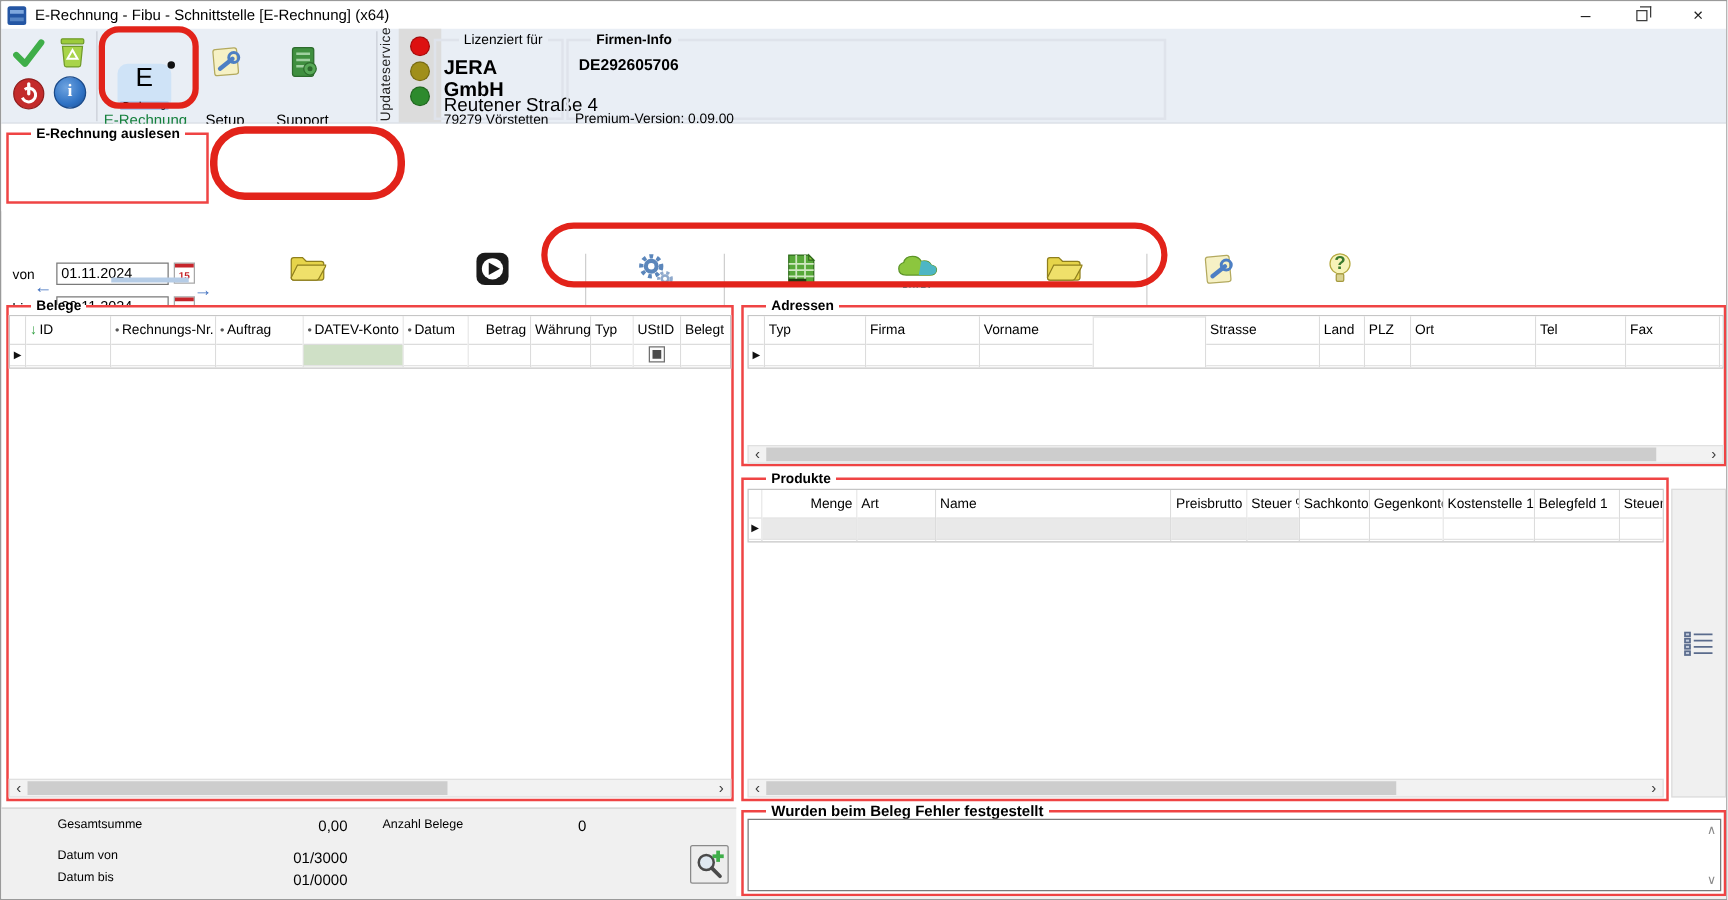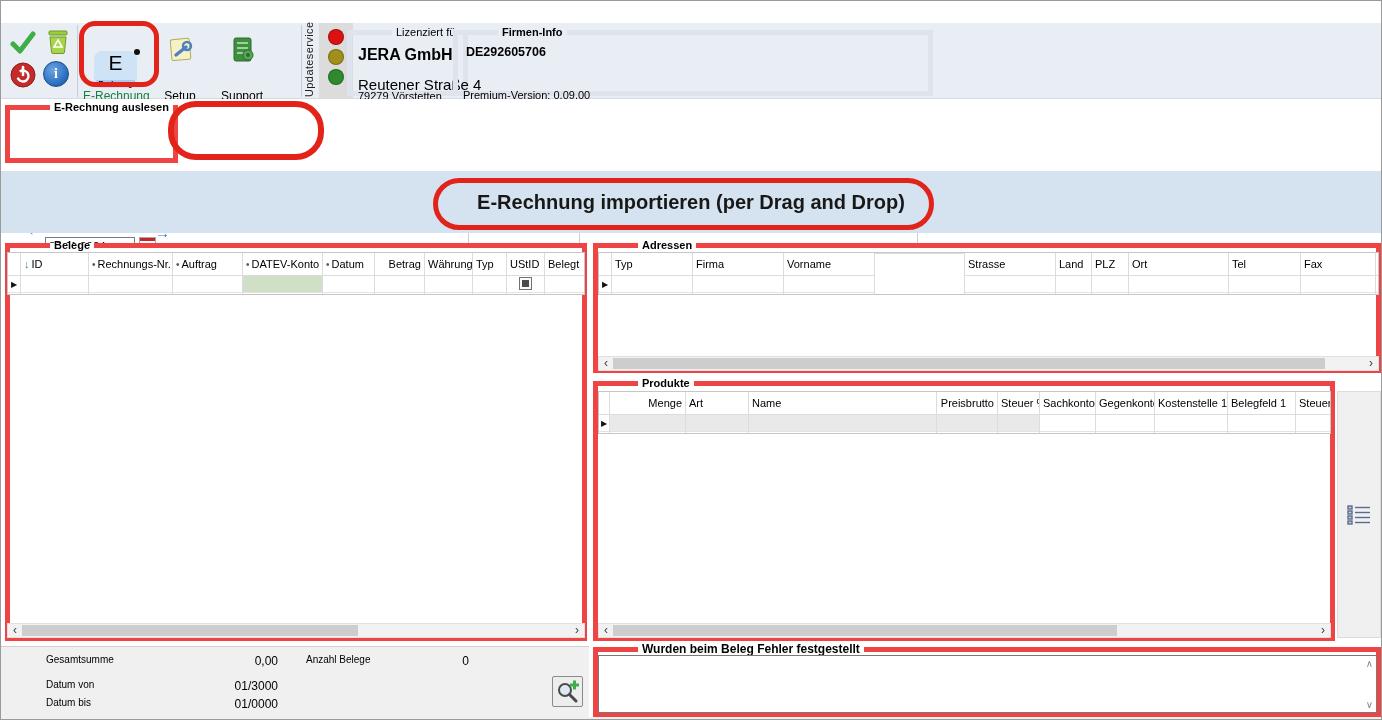--- a/index.html
+++ b/index.html
@@ -25,21 +25,21 @@
   .circle-btn { border-radius:50%; color:#fff; font-weight:bold; }
   .erx-icon { position:absolute; left:93px; top:28px; width:43px; height:37px; background:#cfe3f7; border-radius:8px; text-align:center; }
   .erx-big { font-size:21px; line-height:24px; display:block; }
   .erx-small { font-size:7px; font-weight:bold; background:#a9c9ee; padding:0 2px; border-radius:1px; }
   .erx-dot { position:absolute; right:-3px; top:-2px; width:6px; height:6px; background:#111; border-radius:50%; }
   .tlabel { position:absolute; font-size:12px; text-align:center; white-space:nowrap; }
   .vtext { position:absolute; writing-mode:vertical-rl; transform:rotate(180deg); font-size:11px; color:#222; letter-spacing:.4px; }
   .lightstrip { position:absolute; left:318px; top:0px; width:34px; height:75px; background:#dcdcdc; }
   .light { position:absolute; left:9px; width:16px; height:16px; border-radius:50%; border:1px solid rgba(0,0,0,.25); }
 
-  fieldset { position:absolute; border:5px solid #ef4444; background:transparent;padding-left:22px; }
+  fieldset { position:absolute; border:2px solid #ef4444; background:transparent; }
   fieldset legend { font-size:11px; font-weight:bold; padding:0 4px; margin-left:18px; white-space:nowrap; }
   .soft fieldset, fieldset.soft { border-color:#dfe3eb; }
   .nobold legend { font-weight:normal; }
 
   
   .ribbon { position:absolute; left:0; top:98px; width:100%; height:70px; background:#fff; }
   .rsep { position:absolute; top:104px; height:54px; width:1px; background:#cfcfcf; }
   .rbtn { position:absolute; top:103px; height:55px; display:flex; flex-direction:column; align-items:center; justify-content:space-between; cursor:pointer; }
   .rbtn .lbl { font-size:11.5px; white-space:nowrap; }
   .datefld { position:absolute; height:18px; font-size:11.5px; font-family:"Liberation Sans", sans-serif; border:1px solid #7a7a7a; padding:1px 3px; width:90px; background:#fff; }
@@ -83,20 +83,35 @@
   .botstrip { position:absolute; left:0; top:716px; width:100%; height:4px; background:#f0f0f0; }
 
   
   .anno { position:absolute; border:5px solid #e2231a; pointer-events:none; z-index:60; }
 </style>
 </head>
 <body>
 
 <div id="win">
 
+  <div class="titlebar">
+    <div class="appicon"></div>
+    <div class="wtitle">E-Rechnung - Fibu - Schnittstelle [E-Rechnung] (x64)</div>
+    <div class="wbtns">
+      <div class="wbtn">
+          <span>–</span>
+        </div>
+      <div class="wbtn">
+          <span class="restore-box"></span>
+        </div>
+      <div class="wbtn">
+          <span>×</span>
+        </div>
+    </div>
+  </div>
 
   <div class="toolbar">
 
     <div class="icon-abs" style="left:8px; top:6px; width:28px; height:28px;">
       <svg width="26" height="26" viewBox="0 0 26 26">
           <polyline points="3,14 10,21 23,4" fill="none" stroke="#3fae49" stroke-width="5" stroke-linecap="round" stroke-linejoin="round"></polyline>
         </svg>
     </div>
     <div class="icon-abs" style="left:42px; top:4px; width:30px; height:30px;">
       <svg width="28" height="28" viewBox="0 0 28 28">
@@ -276,23 +291,20 @@
         <svg width="22" height="26" viewBox="0 0 22 26">
           <circle cx="11" cy="9" r="8" fill="#f7f3b8" stroke="#b5a93f"></circle>
           <rect x="8" y="17" width="6" height="6" rx="1" fill="#d9d291" stroke="#a59a3e"></rect>
         </svg>
         <span style="position:absolute; left:0; top:0; width:22px; text-align:center; font-size:15px; font-weight:bold; color:#3c7a2e;">?</span>
       </div>
       <span class="lbl">Hilfe</span>
     </div>
   </div>
 
-  <div class="banner">
-    <span class="banner-text">E-Rechnung importieren (per Drag and Drop)</span>
-  </div>
 
   <fieldset style="left:4px; top:238px; width:582px; height:402px; background:#fff;">
     <legend><span>Belege</span></legend>
   </fieldset>
   <div class="tbl" style="left:6px; top:251px; width:578px; height:43px;">
     <div class="col" style="width:13px;">
         <div class="hcell"></div>
         <div class="dcell"><span class="sel">▶</span></div>
       </div>
     <div class="col" style="width:68px;">

